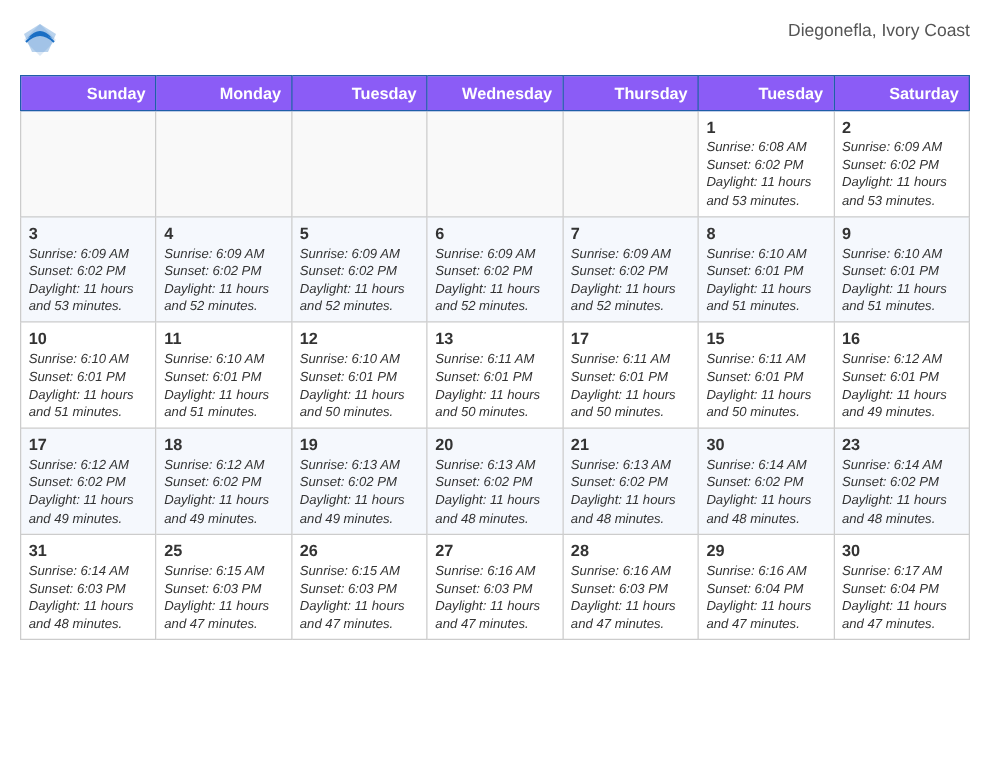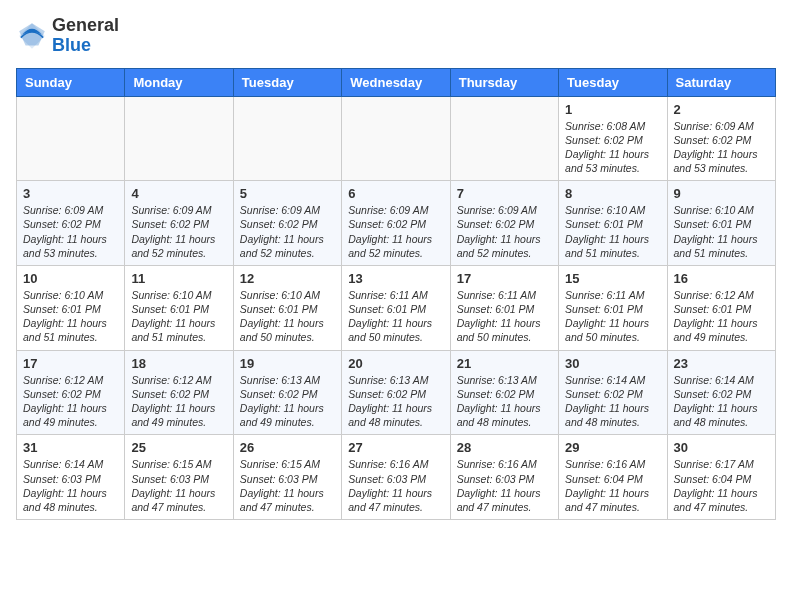--- a/index.html
+++ b/index.html
@@ -51,24 +51,24 @@
     .location {
       font-size: 14px;
       color: #555;
     }
     .calendar {
       width: 100%;
       border-collapse: collapse;
       border: 1px solid #ccc;
     }
     .calendar th {
-      background-color: #3b82f6;
+      background-color: #8b5cf6;
       color: #fff;
       padding: 6px 8px;
-      text-align: left;
+      text-align: right;
       font-size: 13px;
       font-weight: bold;
       border: 1px solid #1f5ea8;
     }
     .calendar td {
       border: 1px solid #ccc;
       padding: 5px 6px;
       vertical-align: top;
       width: calc(100% / 7);
       height: 80px;
@@ -101,26 +101,23 @@
 <body>
 
 <div class="header">
   <div class="logo">
     <svg class="logo-icon" viewBox="0 0 40 40" xmlns="http://www.w3.org/2000/svg">
       <polygon points="20,4 36,20 20,36 4,20" fill="#1a6ec4" opacity="0.15"></polygon>
       <polygon points="20,4 36,14 28,32 12,32 4,14" fill="#1a6ec4" opacity="0.3"></polygon>
       <path d="M8,18 Q20,4 32,18 Q20,12 8,18Z" fill="#1a6ec4"></path>
       <path d="M6,22 Q20,8 34,22" stroke="#1a6ec4" stroke-width="2" fill="none"></path>
     </svg>
-    <div class="logo-text">
-      <span class="logo-general">General</span>
-      <span class="logo-blue">Blue</span>
-    </div>
   </div>
   <div class="title-section">
+    <div class="location">Diegonefla, Ivory Coast</div>
   </div>
 </div>
 
 <table class="calendar">
   <thead>
     <tr>
     <th>Sunday</th>
         <th>Monday</th>
         <th>Tuesday</th>
         <th>Wednesday</th>

